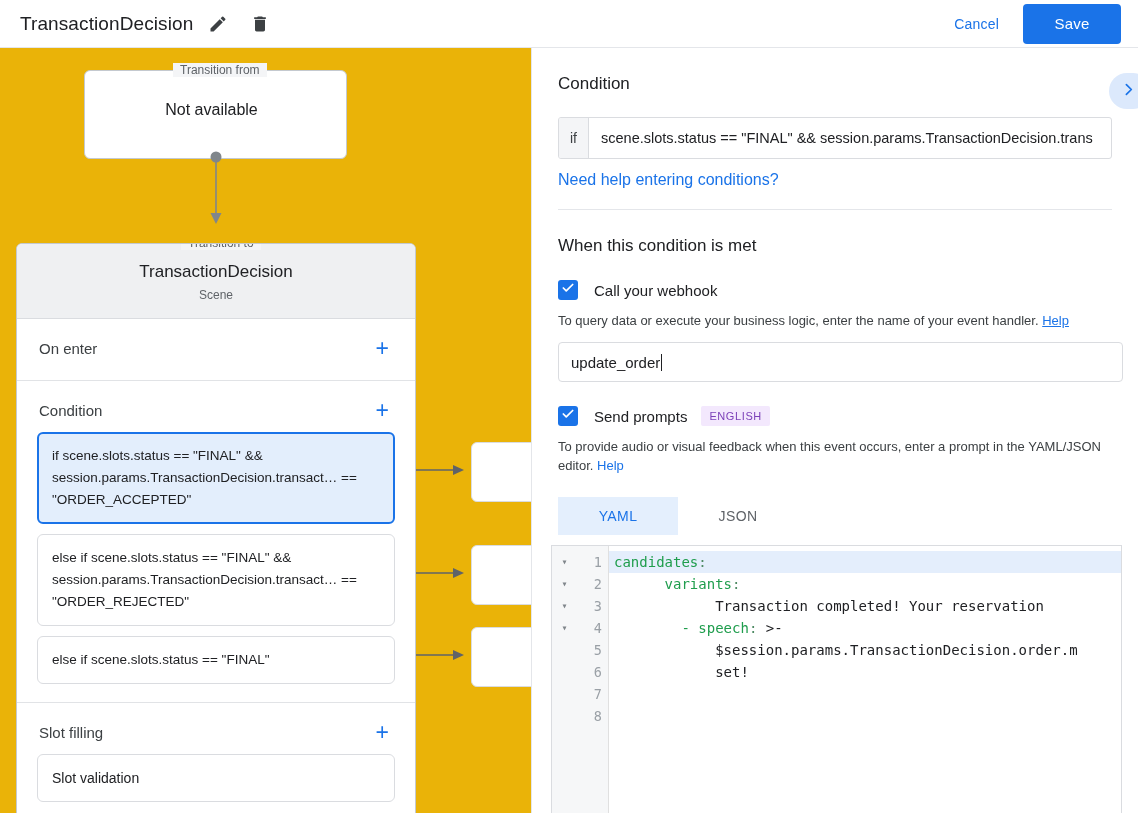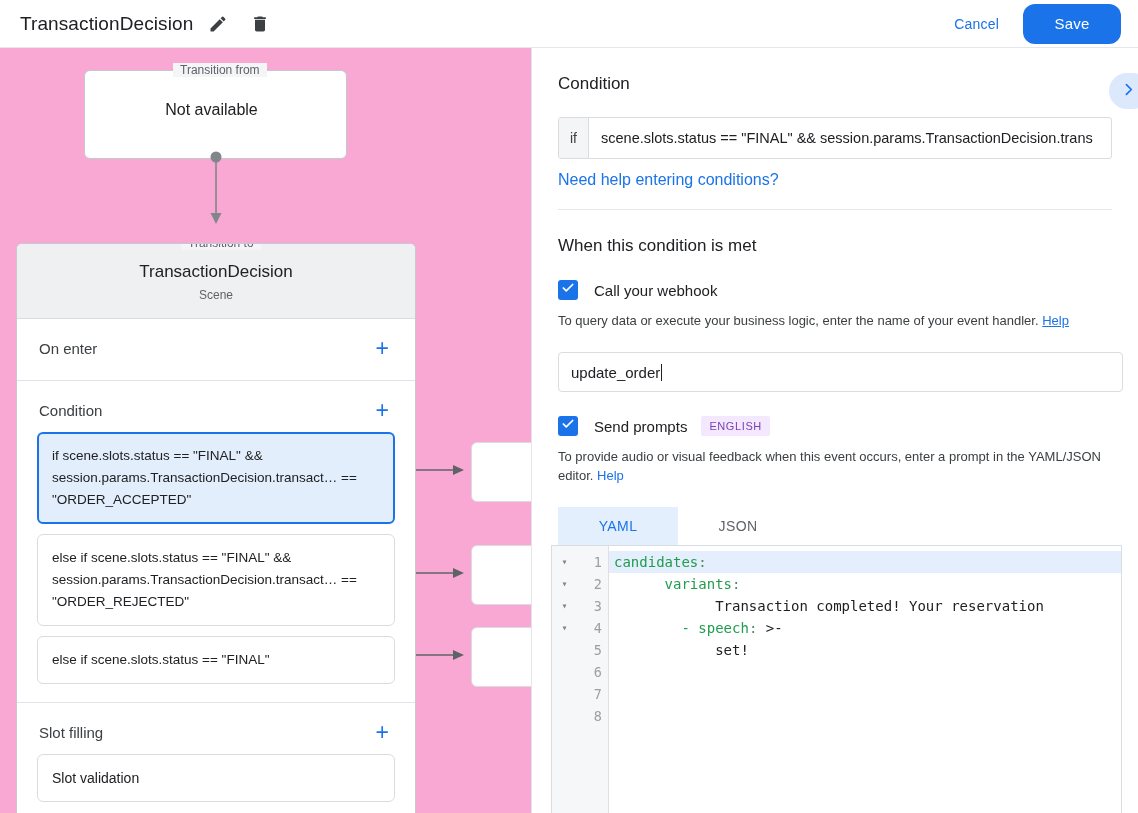--- a/index.html
+++ b/index.html
@@ -35,30 +35,30 @@
   .topbar-spacer { flex: 1 1 auto; }
   .cancel-btn {
     color: #1a73e8; font-size: 14px; font-weight: 500;
     padding: 8px 14px; border-radius: 4px; cursor: pointer;
     letter-spacing: .2px; background: transparent; border: none;
   }
   .save-btn {
     margin-left: 10px; margin-right: 17px;
     background: #1a73e8; color: #fff;
     font-size: 15px; font-weight: 500; letter-spacing: .2px;
-    border: none; border-radius: 12px;
+    border: none; border-radius: 4px;
     height: 40px; width: 98px; cursor: pointer;
     font-family: "Liberation Sans", sans-serif;
   }
 
   
   .canvas {
     position: absolute; left: 0; top: 48px;
     width: 531px; height: 765px;
-    background: #f9a8d4;
+    background: #eab308;
     overflow: hidden;
   }
 
   .fieldset-box {
     position: absolute;
     border: 1px solid #c4c9cf;
     border-radius: 6px;
     background: #fff;
   }
   .fieldset-legend {
@@ -212,21 +212,21 @@
     padding: 4px 8px; border-radius: 2px;
   }
   .desc {
     font-size: 13px; color: #3c4043; margin-top: 11px; line-height: 19px;
     max-width: 552px;
   }
   .desc a { color: #1a73e8; text-decoration: underline; cursor: pointer; }
   .desc a.nounder { text-decoration: none; }
 
   .text-input {
-    margin-top: 22px; height: 40px; width: 565px;
+    margin-top: 12px; height: 40px; width: 565px;
     border: 1px solid #dadce0; border-radius: 4px;
     display: flex; align-items: center; padding: 0 12px;
     font-size: 15px; color: #202124;
   }
   .caret { display:inline-block; width: 1px; height: 17px; background: #202124; margin-left: 1px; }
 
   .tabs { display: flex; margin-top: 22px; }
   .tab {
     font-size: 14px; font-weight: 500; letter-spacing: .4px;
     padding: 11px 0; width: 120px; text-align: center;
@@ -454,16 +454,17 @@
       <div>5</div>
       <div>6</div>
       <div>7</div>
       <div>8</div>
     </div>
   <div class="ed-code">
       <div class="cur"><span class="yk">candidates</span><span class="yc">:</span></div>
       <div>      <span class="yk">variants</span><span class="yc">:</span></div>
       <div>            Transaction completed! Your reservation</div>
       <div>        <span class="yk">- </span><span class="yk">speech</span><span class="yc">:</span> &gt;-</div>
+      <div>            $session.params.TransactionDecision.order.m</div>
       <div>            set!</div>
       <div></div>
     </div>
 </div>
 
 </body></html>

